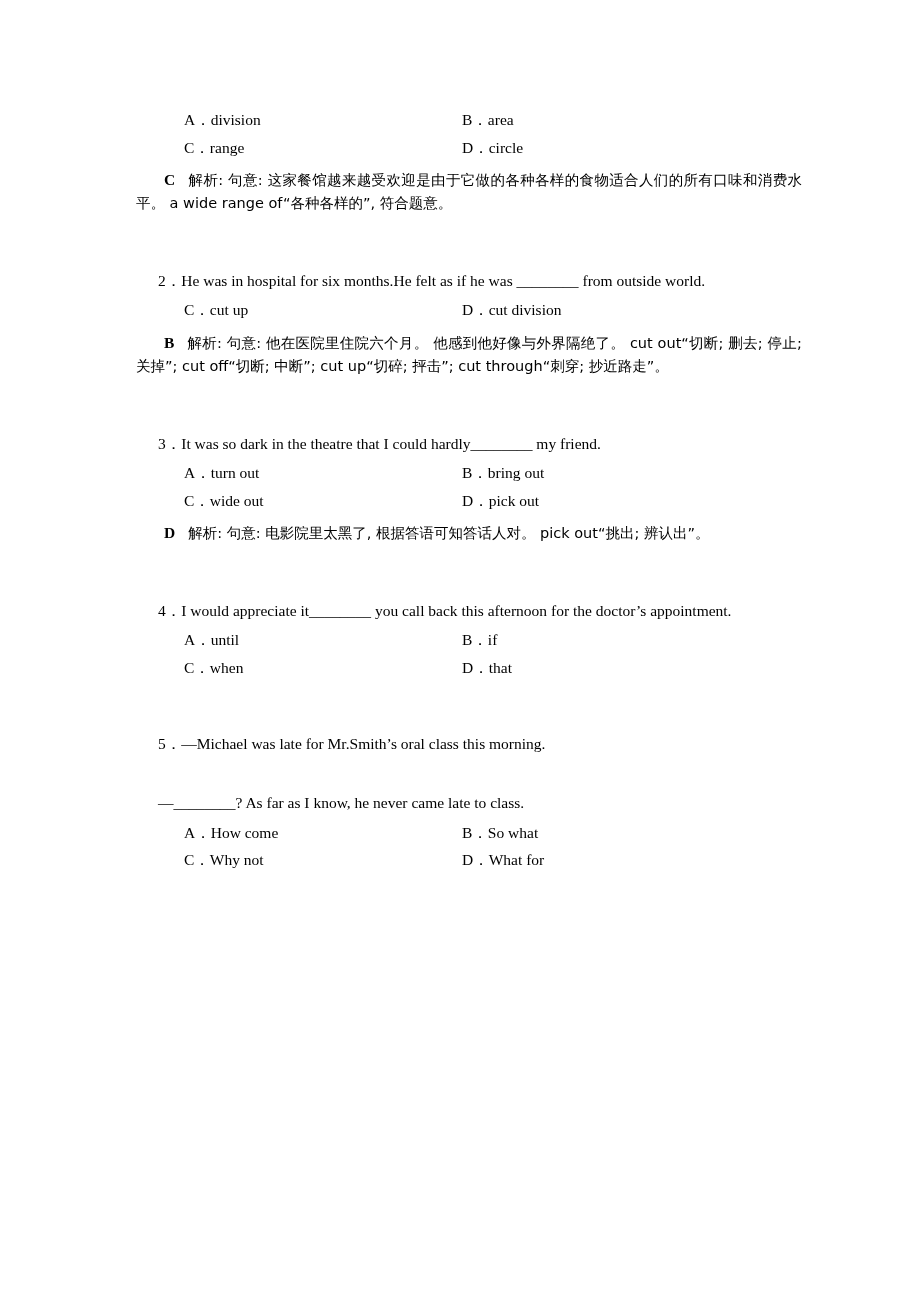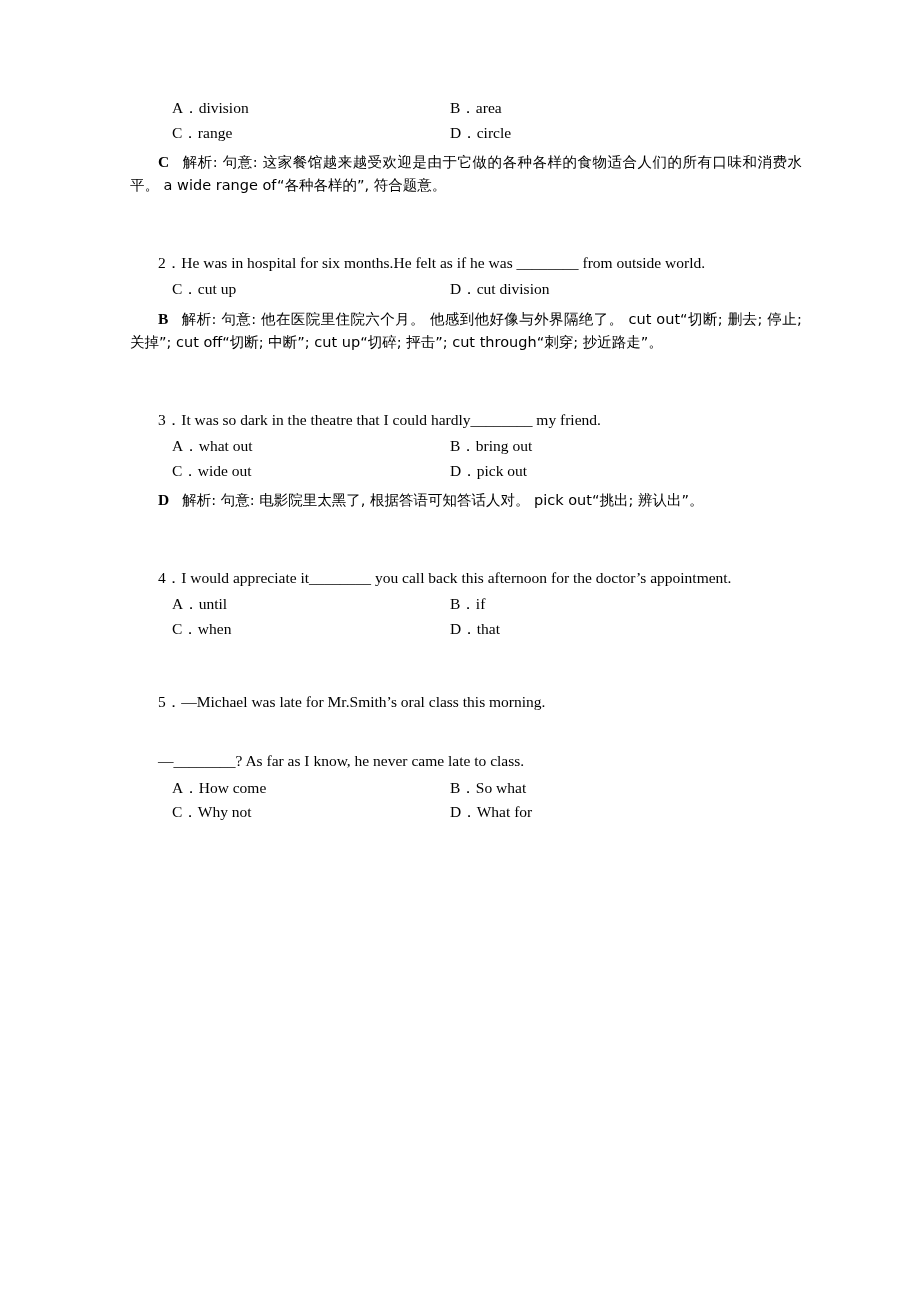--- a/index.html
+++ b/index.html
@@ -27,21 +27,21 @@
     left: 130px;
     top: 100px;
     width: 672px;
   }
   
   .opts {
     display: flex;
     width: 100%;
     font-size: 15.5px;
     line-height: 1.0;
-    margin: 0;
+    margin: 12px;
     padding: 0;
   }
   .opts .col {
     white-space: nowrap;
   }
   .opts .col-a { width: 292px; padding-left: 42px; box-sizing: border-box; }
   .opts .col-b { width: 300px; padding-left: 28px; box-sizing: border-box; }
   .opt-row { margin-bottom: 9px; }
 
   .stem {
@@ -52,20 +52,21 @@
     white-space: nowrap;
     margin-top: 40px;
   }
 
   .analysis {
     font-size: 15.5px;
     line-height: 1.62;
     margin-bottom: 8px;
     text-align: justify;
     text-justify: inter-ideograph;
+    margin-left: 6px;
   }
   .analysis .ans {
     font-weight: bold;
     padding-left: 28px;
     padding-right: 13px;
   }
   .cn { font-family: "DejaVu Sans", sans-serif; font-size: 14.5px; }
   .en { font-family: "Liberation Serif", serif; font-size: 15.5px; }
 
   .spacer-sm { height: 7px; }
@@ -107,21 +108,21 @@
     <div class="analysis cn">
       <span class="ans en">B</span><span>解析: 句意: 他在医院里住院六个月。 他感到他好像与外界隔绝了。 cut out“切断; 删去; 停止; 关掉”; cut off“切断; 中断”; cut up“切碎; 抨击”; cut through“刺穿; 抄近路走”。</span>
     </div>
 
     <div class="spacer-sm"></div>
 
     <div class="stem en">3．It was so dark in the theatre that I could hardly________ my friend.</div>
 
     <div class="opt-row">
       <div class="opts">
-        <div class="col col-a">A．what out</div>
+        <div class="col col-a">A．turn out</div>
         <div class="col col-b">B．bring out</div>
       </div>
     </div>
     <div class="opt-row">
       <div class="opts">
         <div class="col col-a">C．wide out</div>
         <div class="col col-b">D．pick out</div>
       </div>
     </div>
 

